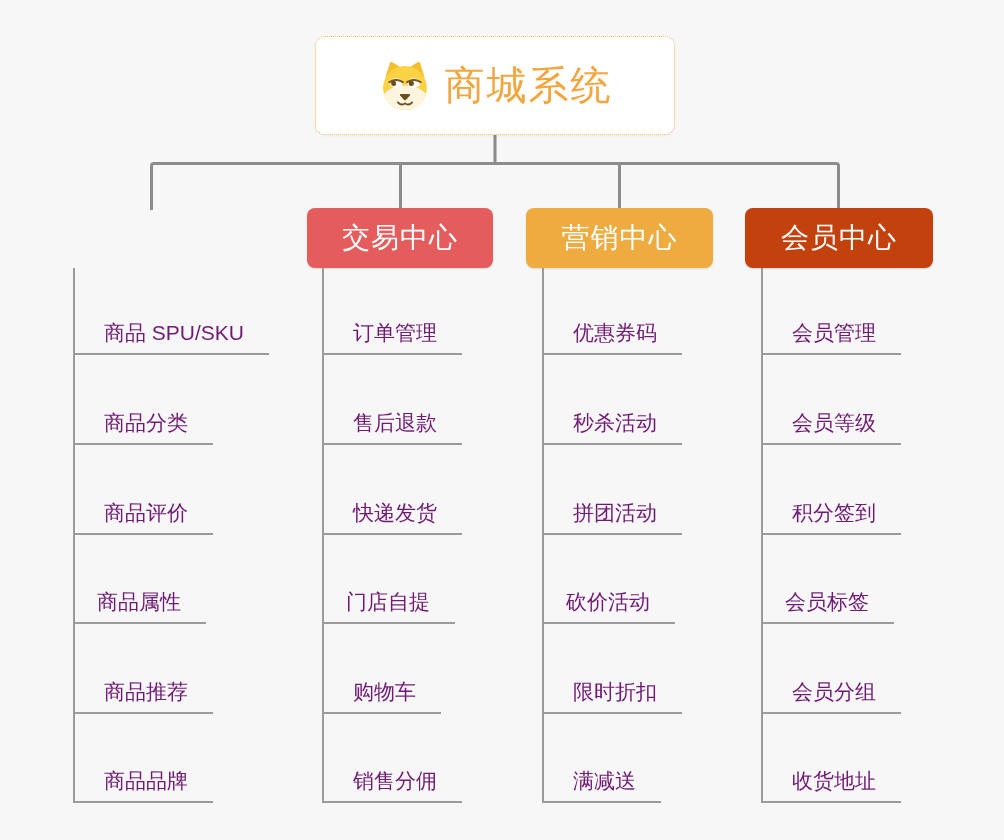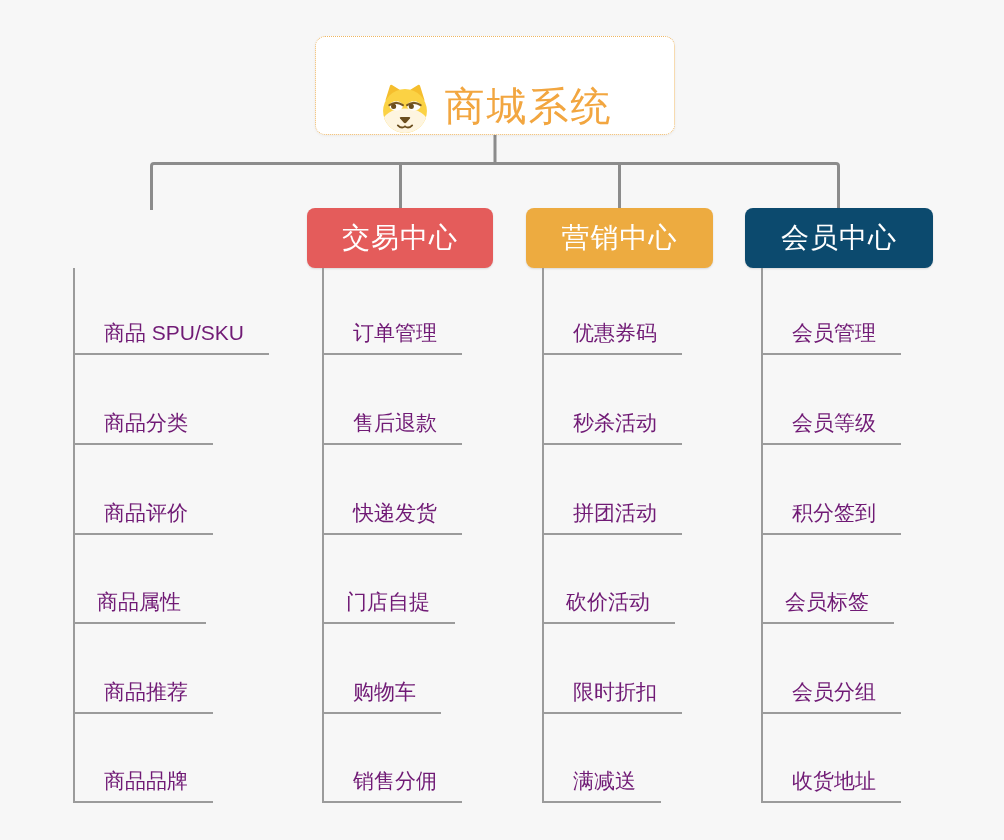--- a/index.html
+++ b/index.html
@@ -6,21 +6,21 @@
   html,body{margin:0;padding:0;}
   body{font-family:"Liberation Sans","DejaVu Sans",sans-serif;}
   .canvas{position:relative;width:1004px;height:840px;background:#F7F7F7;overflow:hidden;}
 
   .connectors{position:absolute;left:0;top:0;pointer-events:none;}
   .connectors path{fill:none;stroke:#8C8C8C;stroke-width:3;}
 
   .root{
     position:absolute;left:315px;top:36px;width:360px;height:99px;
     box-sizing:border-box;background:#FFFFFF;border:1px dotted #EFB763;
-    border-radius:10px;display:flex;align-items:flex-end;justify-content:center;
+    border-radius:10px;display:flex;align-items:center;justify-content:center;
     gap:13px;box-shadow:0 1px 3px rgba(0,0,0,0.05);
   }
   .root-title{font-size:40px;letter-spacing:2px;color:#F2A640;white-space:nowrap;}
 
   .branch{
     position:absolute;top:208px;height:60px;border-radius:8px;
     display:flex;align-items:center;justify-content:center;
     color:#FFFFFF;font-size:28px;letter-spacing:1px;white-space:nowrap;
     box-shadow:0 1px 2px rgba(0,0,0,0.12);
   }
@@ -68,21 +68,21 @@
       <circle cx="18.5" cy="27.5" r="3" fill="#6B4E1E"></circle>
       <circle cx="39.5" cy="27.5" r="3" fill="#6B4E1E"></circle>
       <path d="M27 40 L37 40 Q39 40 37.8 41.8 L33.6 46.6 Q32 48.4 30.4 46.6 L26.2 41.8 Q25 40 27 40 Z" fill="#6B4E1E"></path>
       <path d="M23.5 50 Q28 54.5 32 51.2 Q36 54.5 40.5 50" stroke="#6B4E1E" stroke-width="2.2" fill="none" stroke-linecap="round"></path>
     </svg>
     <span class="root-title" style="color: rgb(242, 166, 64);">商城系统</span>
   </div>
 
   <div class="branch b1" style="background-color: rgb(228, 92, 91);">交易中心</div>
   <div class="branch b2" style="background-color: rgb(237, 171, 64); text-align: center;">营销中心</div>
-  <div class="branch b3" style="background-color: #0c4a6e;">会员中心</div>
+  <div class="branch b3" style="background-color: #c2410c;">会员中心</div>
 
   <div class="col c0">
     <div class="rail"></div>
     <div class="leaf r0">商品 SPU/SKU</div>
     <div class="leaf r1">商品分类</div>
     <div class="leaf r2">商品评价</div>
     <div class="leaf r3">商品属性</div>
     <div class="leaf r4">商品推荐</div>
     <div class="leaf r5">商品品牌</div>
   </div>

